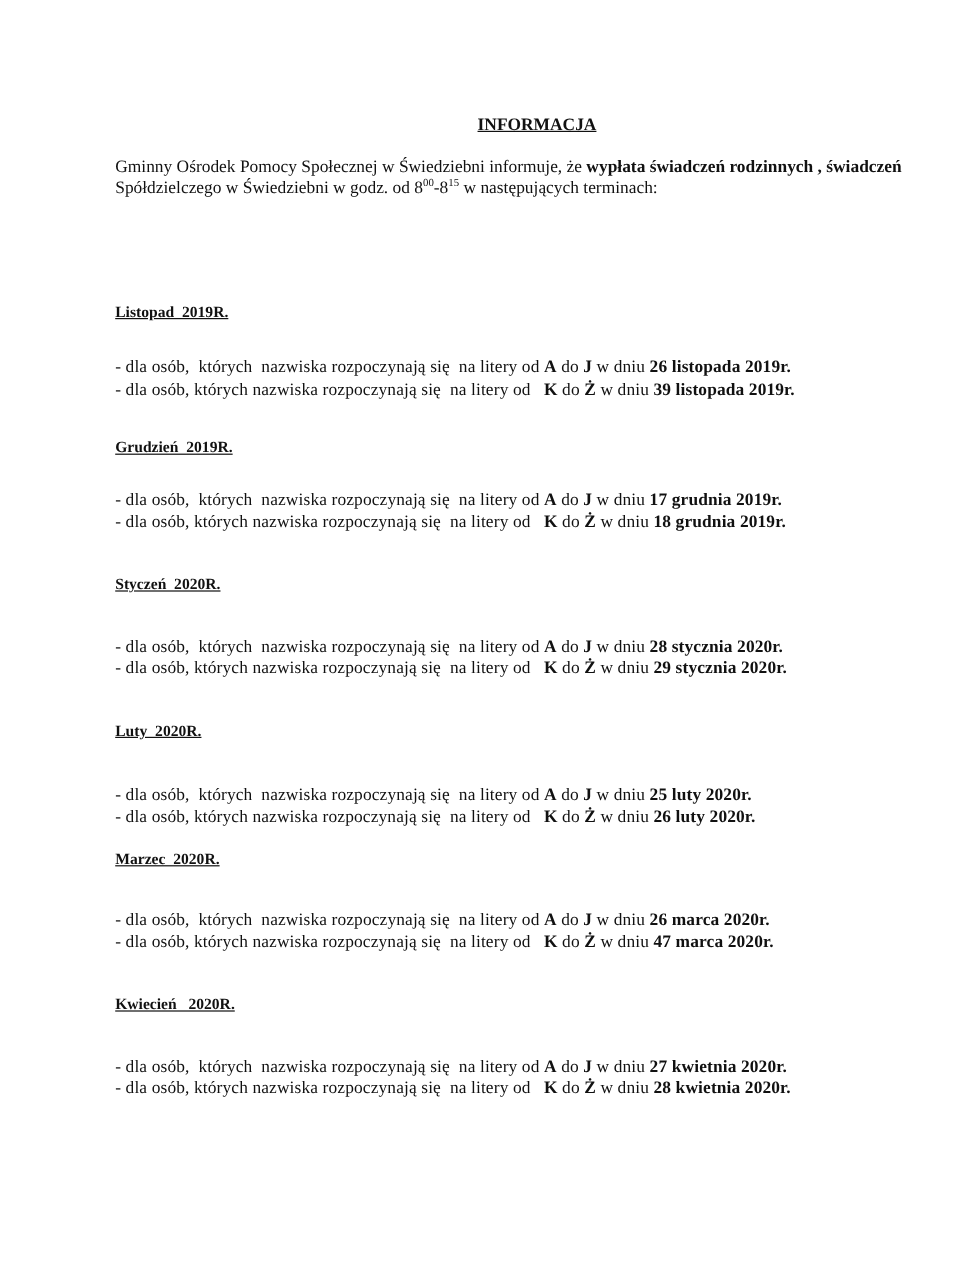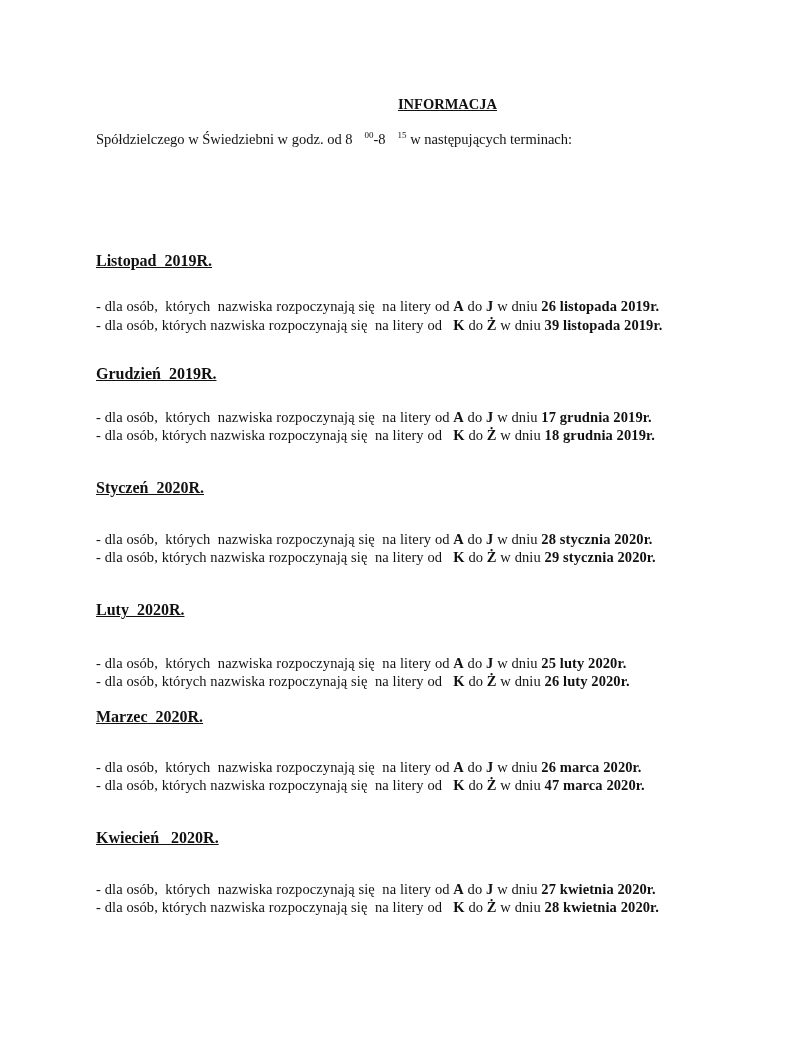--- a/index.html
+++ b/index.html
@@ -2,31 +2,32 @@
 <html><head>
 <meta charset="utf-8">
 <style>
   html, body { margin:0; padding:0; background:#fff; }
   body { width:800px; height:1056px; position:relative; overflow:hidden;
          font-family:"Liberation Serif", serif; color:#111; font-size:14.5px; }
   .title { position:absolute; top:96px; left:0; width:895px; text-align:center;
            font-weight:bold; text-decoration:underline; font-size:14.5px; }
   .intro { position:absolute; top:130px; left:96px; width:700px; line-height:18px; white-space:nowrap; }
   .intro b { font-weight:bold; }
-  sup { font-size:9px; line-height:0; vertical-align:6px;margin-left:12px; }
-  .section-head { position:absolute; left:96px; font-weight:bold; text-decoration:underline; font-size:16px; white-space:pre; }
+  sup { font-size:9px; line-height:0; vertical-align:6px; }
+  .section-head { position:absolute; left:96px; font-weight:bold; text-decoration:underline; font-size:13px; white-space:pre; }
   .line { position:absolute; left:96px; white-space:pre; font-size:14.5px; line-height:18px; letter-spacing:0.1px;text-align:center; }
   .line b { font-weight:bold; }
 </style>
 </head>
 <body>
 
 <div class="title">INFORMACJA</div>
 
 <div class="intro">
+  <div><span>Gminny Ośrodek Pomocy Społecznej w Świedziebni informuje, że </span><b>wypłata świadczeń rodzinnych , świadczeń</b></div>
   <div><span>Spółdzielczego w Świedziebni w godz. od 8</span><sup>00</sup><span>-8</span><sup>15</sup><span> w następujących terminach:</span></div>
 </div>
 
 <div class="section-head" style="top:252px">Listopad  2019R.</div>
 <div class="line" style="top:297px"><span>- dla osób,  których  nazwiska rozpoczynają się  na litery od </span><b>A</b><span> do </span><b>J</b><span> w dniu </span><b>26 listopada 2019r.</b></div>
 <div class="line" style="top:316px"><span>- dla osób, których nazwiska rozpoczynają się  na litery od   </span><b>K</b><span> do </span><b>Ż</b><span> w dniu </span><b>39 listopada 2019r.</b></div>
 
 <div class="section-head" style="top:365px">Grudzień  2019R.</div>
 <div class="line" style="top:408px"><span>- dla osób,  których  nazwiska rozpoczynają się  na litery od </span><b>A</b><span> do </span><b>J</b><span> w dniu </span><b>17 grudnia 2019r.</b></div>
 <div class="line" style="top:426px"><span>- dla osób, których nazwiska rozpoczynają się  na litery od   </span><b>K</b><span> do </span><b>Ż</b><span> w dniu </span><b>18 grudnia 2019r.</b></div>

